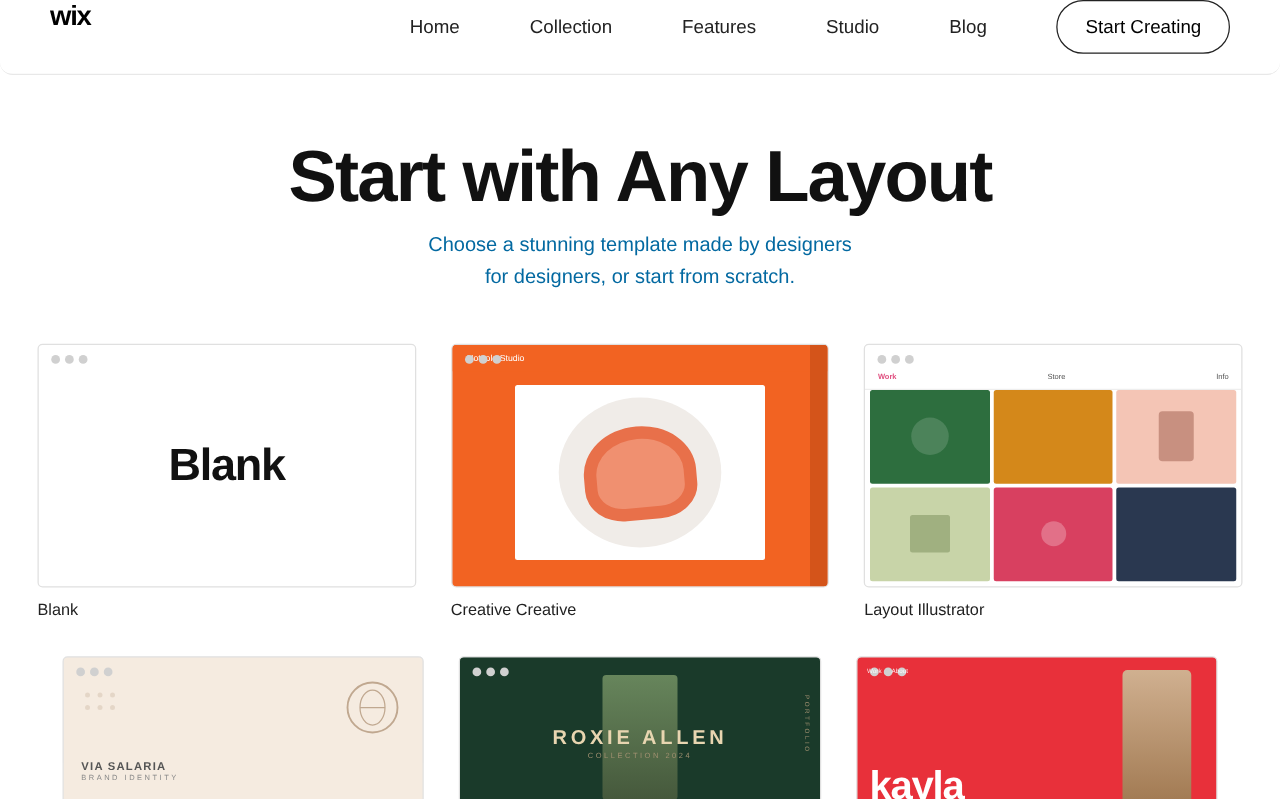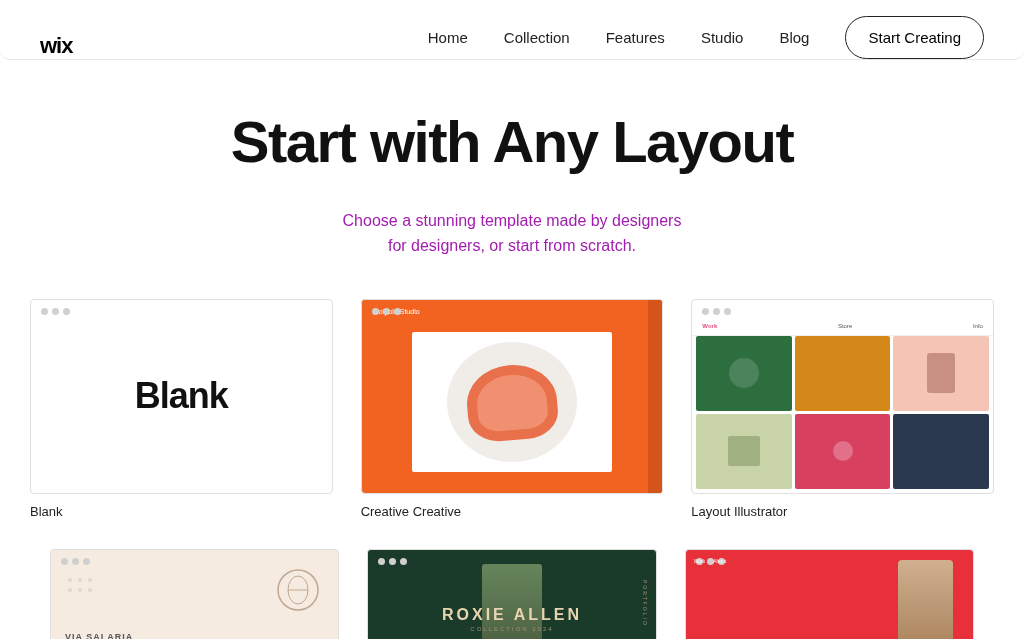--- a/index.html
+++ b/index.html
@@ -8,37 +8,37 @@
       background: #fff;
       color: #222;
       width: 1024px;
       min-height: 639px;
       overflow-x: hidden;
     }
 
     
     nav {
       display: flex;
-      align-items: flex-end;
+      align-items: flex-start;
       justify-content: space-between;
       padding: 0 40px;
       height: 60px;
       border-bottom: 1px solid #e8e8e8;
       border-radius: 10px;
     }
     .nav-logo {
       font-size: 22px;
       font-weight: 900;
       letter-spacing: -1px;
       color: #000;
     }
     .nav-links {
       display: flex;
       align-items: center;
-      gap: 36px;
+      gap: 56px;
       margin-left: 40px;
     }
     .nav-link {
       font-size: 15px;
       color: #222;
       text-decoration: none;
       cursor: pointer;
     }
     .nav-cta {
       border: 1.5px solid #222;
@@ -54,25 +54,25 @@
     .hero {
       text-align: center;
       padding: 50px 20px 40px;
     }
     .hero-title {
       font-size: 58px;
       font-weight: 900;
       letter-spacing: -1.5px;
       line-height: 1.1;
       color: #111;
-      margin-bottom: 34px;
+      margin-bottom: 10px;
     }
     .hero-subtitle {
       font-size: 16px;
-      color: #a21caf;
+      color: #0369a1;
       line-height: 1.6;
       max-width: 340px;
       margin: 0 auto;
     }
 
     
     .template-grid {
       display: grid;
       grid-template-columns: repeat(3, 1fr);
       gap: 28px;

